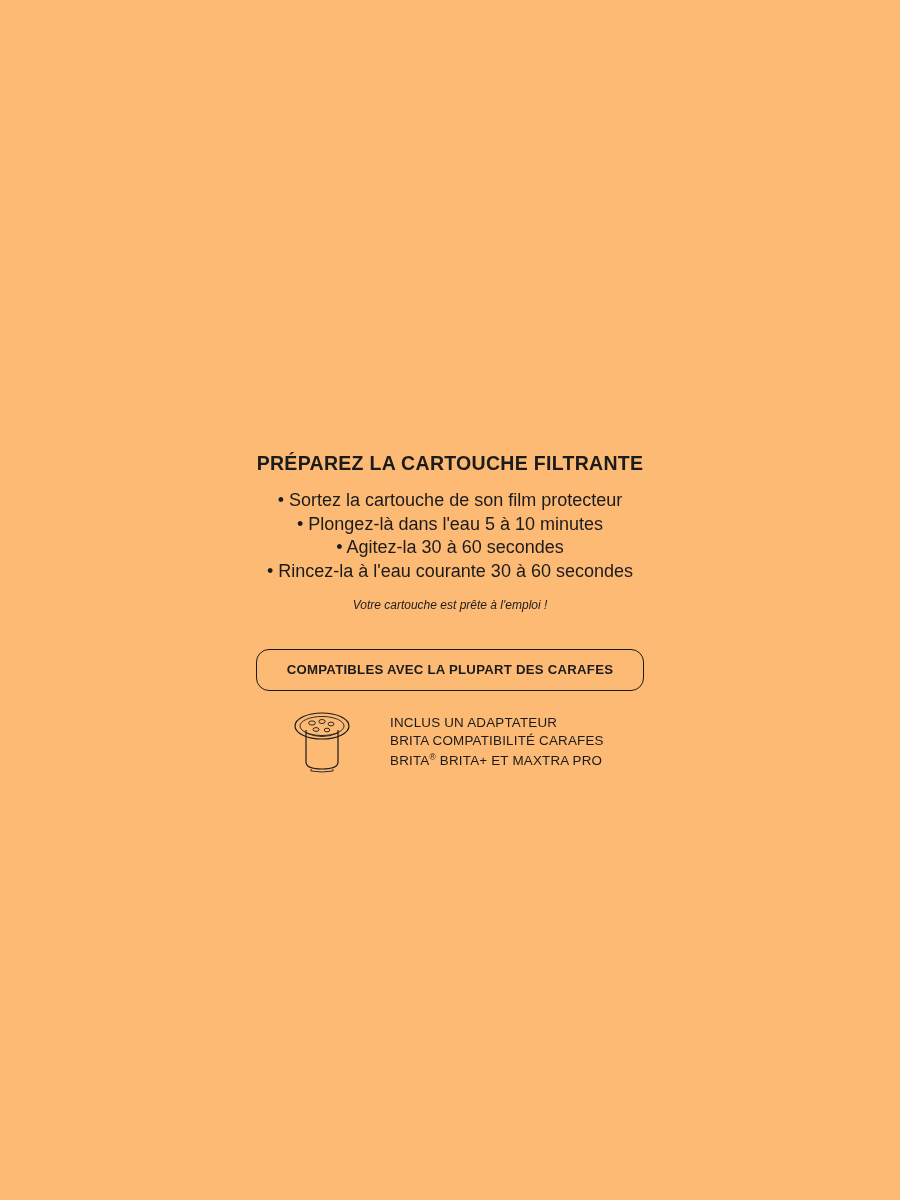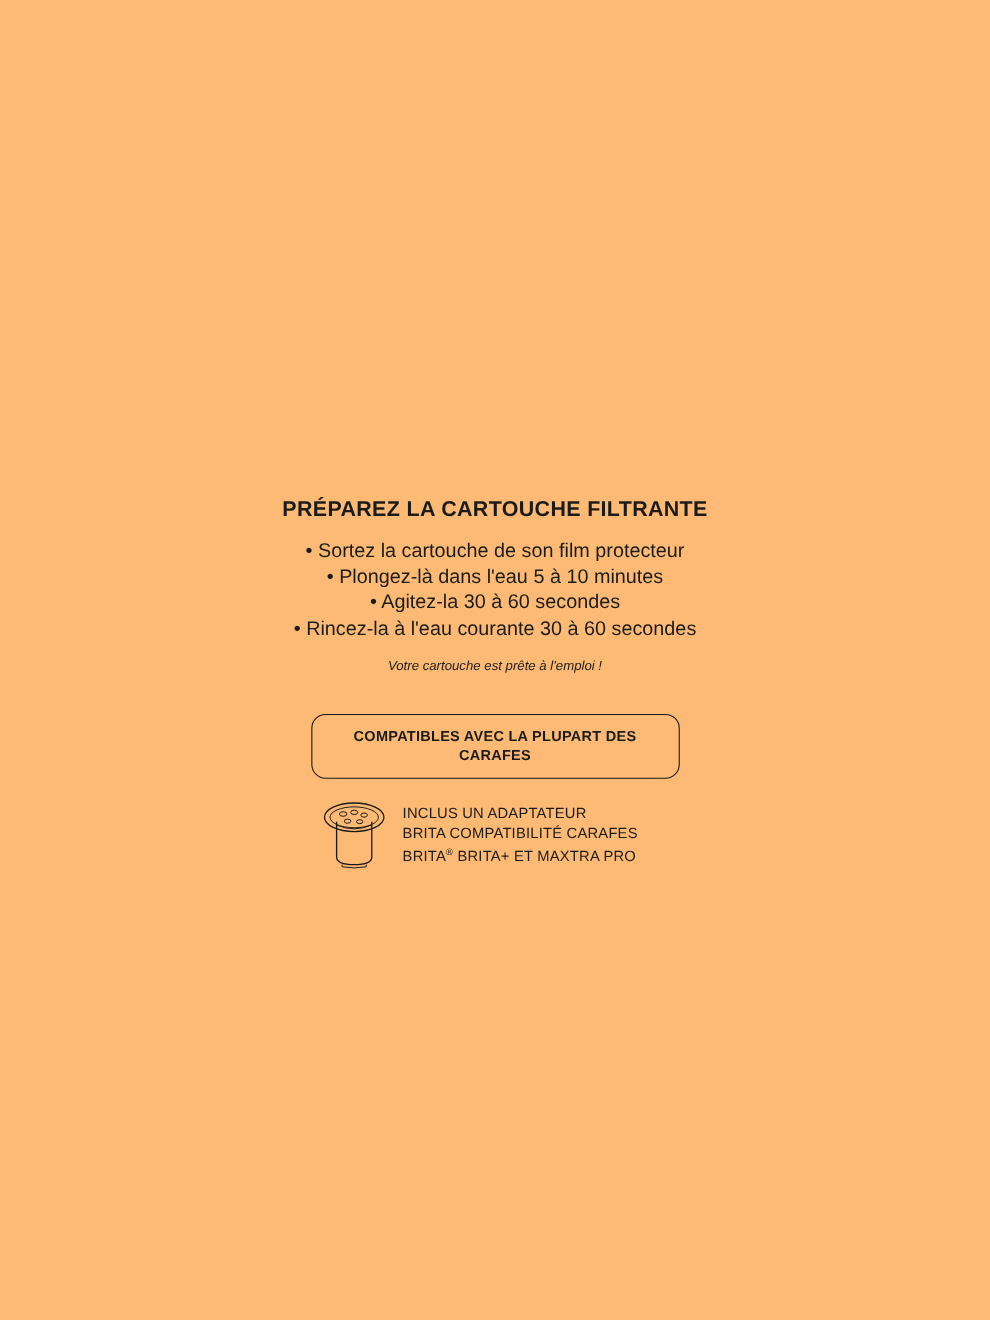--- a/index.html
+++ b/index.html
@@ -57,40 +57,40 @@
   .ready {
     margin-top: 15px;
     font-size: 12px;
     font-style: italic;
     color: #1b1b1b;
     text-align: center;
   }
 
   .compat-box {
     margin-top: 25px;
-    width: 335px;
+    width: 388px;
     box-sizing: border-box;
     border: 1.6px solid #1b1b1b;
     border-radius: 13px;
     padding: 11px 10px 12px 10px;
     text-align: center;
   }
   .compat-box .line {
     font-size: 13.2px;
     font-weight: bold;
     letter-spacing: 0.25px;
     line-height: 17px;
     color: #1b1b1b;
   }
 
   .adapter {
     margin-top: 18px;
     display: flex;
     align-items: center;
-    gap: 6px;
+    gap: 30px;
     width: 412px;
     padding-left: 40px;
     box-sizing: border-box;
   }
   .adapter-figure {
     width: 76px;
     height: 66px;
     flex: 0 0 auto;
   }
   .adapter-text {

